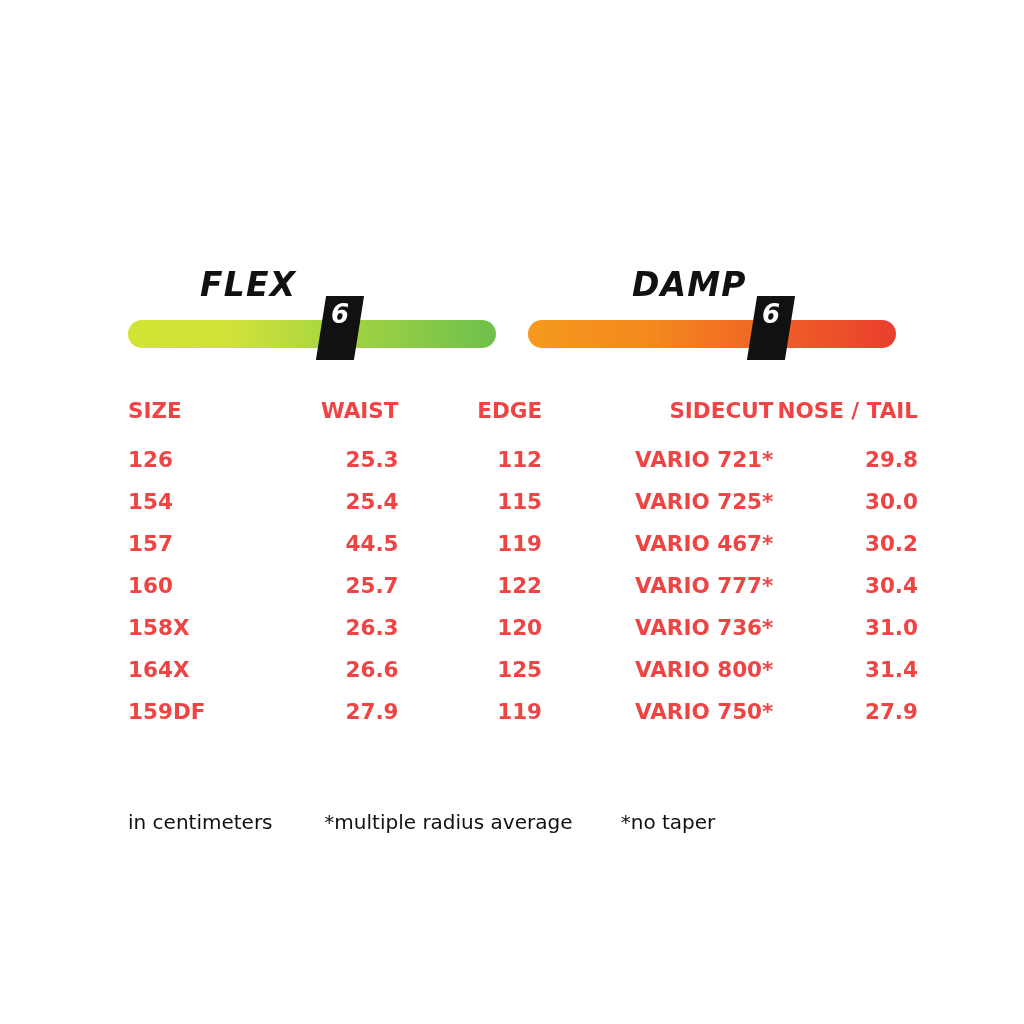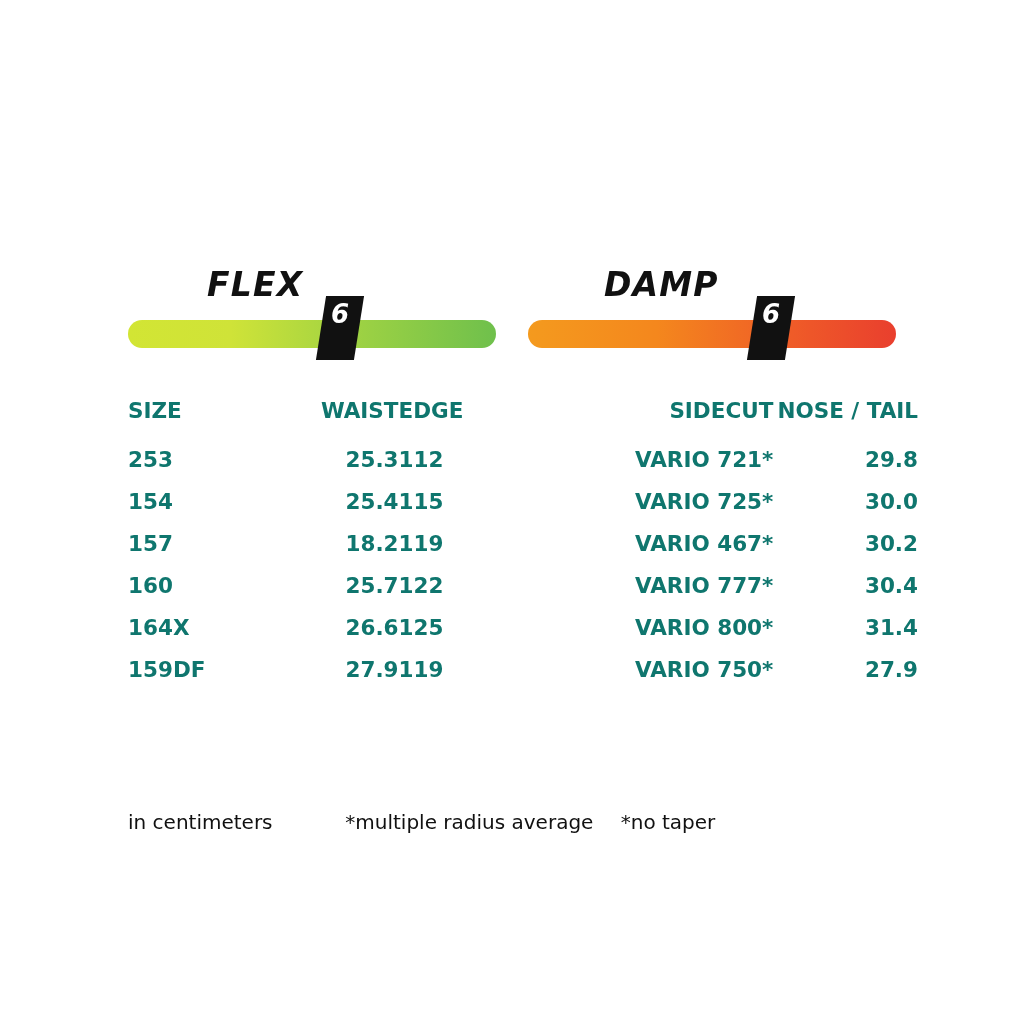--- a/index.html
+++ b/index.html
@@ -46,22 +46,22 @@
     top: 0;
     height: 46px;
     line-height: 46px;
     font-size: 33px;
     font-weight: 800;
     font-style: italic;
     letter-spacing: 1.2px;
     color: #111111;
     white-space: nowrap;
   }
-  .meter.flex .meter-label { left: 79px; text-align: right; }
-  .meter.damp .meter-label { left: 76px; }
+  .meter.flex .meter-label { left: 72px; text-align: right; }
+  .meter.damp .meter-label { left: 104px; }
 
   .meter-bar {
     position: absolute;
     left: 0;
     top: 58px;
     width: 368px;
     height: 28px;
     border-radius: 14px;
   }
   .meter.flex .meter-bar {
@@ -102,48 +102,48 @@
     position: absolute;
     left: 128px;
     top: 388px;
     width: 790px;
     border-collapse: collapse;
   }
   .spec-table th,
   .spec-table td {
     font-size: 21.5px;
     font-weight: 700;
-    color: #0f766e;
+    color: #ef4444;
     padding: 0;
     height: 42px;
     vertical-align: middle;
     white-space: nowrap;
   }
   .spec-table th {
     height: 44px;
     padding-bottom: 6px;
   }
   .col-size    { width: 130px; text-align: left; }
   .col-waist   { width: 150px; text-align: right; }
-  .col-edge    { width: 150px; text-align: left; }
+  .col-edge    { width: 150px; text-align: right; }
   .col-sidecut { width: 215px; text-align: right; padding-left: 22px !important; }
   .col-nose    { width: 145px; text-align: right; }
 
   .footnotes {
     position: absolute;
     left: 128px;
     top: 810px;
     width: 790px;
     font-size: 20px;
     font-weight: 400;
     color: #111111;
   }
   .footnotes span { display: inline-block; }
   .fn-1 { width: 190px; }
-  .fn-2 { width: 290px; text-align: center; }
+  .fn-2 { width: 290px; }
   .fn-3 { }
 </style>
 </head>
 <body>
 
 <div class="spec-sheet">
 
   <div class="meters">
 
     <div class="meter flex">
@@ -167,48 +167,55 @@
       <tr>
         <th class="col-size">SIZE</th>
         <th class="col-waist">WAIST</th>
         <th class="col-edge">EDGE</th>
         <th class="col-sidecut">SIDECUT</th>
         <th class="col-nose">NOSE / TAIL</th>
       </tr>
     </thead>
     <tbody>
       <tr>
-        <td class="col-size">253</td>
+        <td class="col-size">126</td>
         <td class="col-waist">25.3</td>
         <td class="col-edge">112</td>
         <td class="col-sidecut">VARIO 721*</td>
         <td class="col-nose">29.8</td>
       </tr>
       <tr>
         <td class="col-size">154</td>
         <td class="col-waist">25.4</td>
         <td class="col-edge">115</td>
         <td class="col-sidecut">VARIO 725*</td>
         <td class="col-nose">30.0</td>
       </tr>
       <tr>
         <td class="col-size">157</td>
-        <td class="col-waist">18.2</td>
+        <td class="col-waist">44.5</td>
         <td class="col-edge">119</td>
         <td class="col-sidecut">VARIO 467*</td>
         <td class="col-nose">30.2</td>
       </tr>
       <tr>
         <td class="col-size">160</td>
         <td class="col-waist">25.7</td>
         <td class="col-edge">122</td>
         <td class="col-sidecut">VARIO 777*</td>
         <td class="col-nose">30.4</td>
       </tr>
       <tr>
+        <td class="col-size">158X</td>
+        <td class="col-waist">26.3</td>
+        <td class="col-edge">120</td>
+        <td class="col-sidecut">VARIO 736*</td>
+        <td class="col-nose">31.0</td>
+      </tr>
+      <tr>
         <td class="col-size">164X</td>
         <td class="col-waist">26.6</td>
         <td class="col-edge">125</td>
         <td class="col-sidecut">VARIO 800*</td>
         <td class="col-nose">31.4</td>
       </tr>
       <tr>
         <td class="col-size">159DF</td>
         <td class="col-waist">27.9</td>
         <td class="col-edge">119</td>

